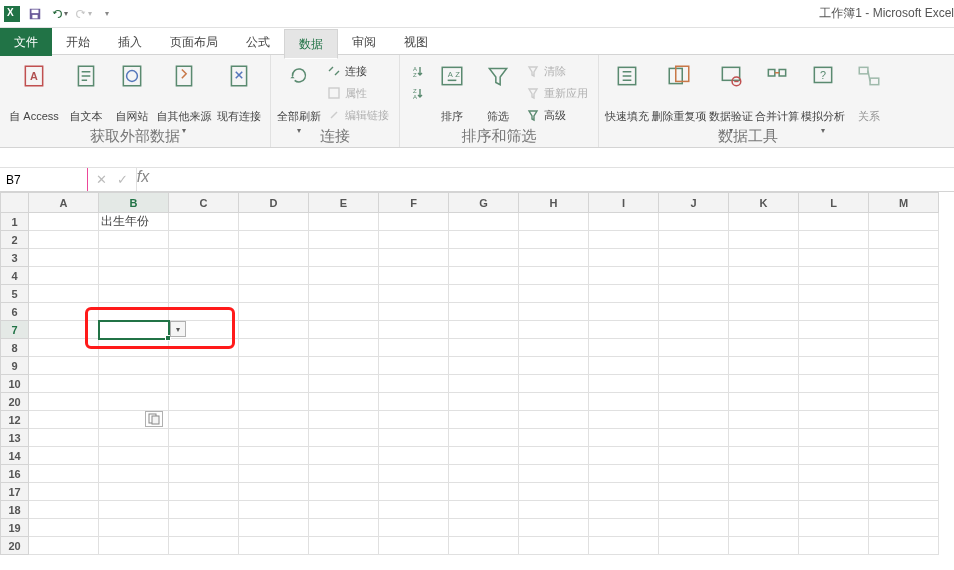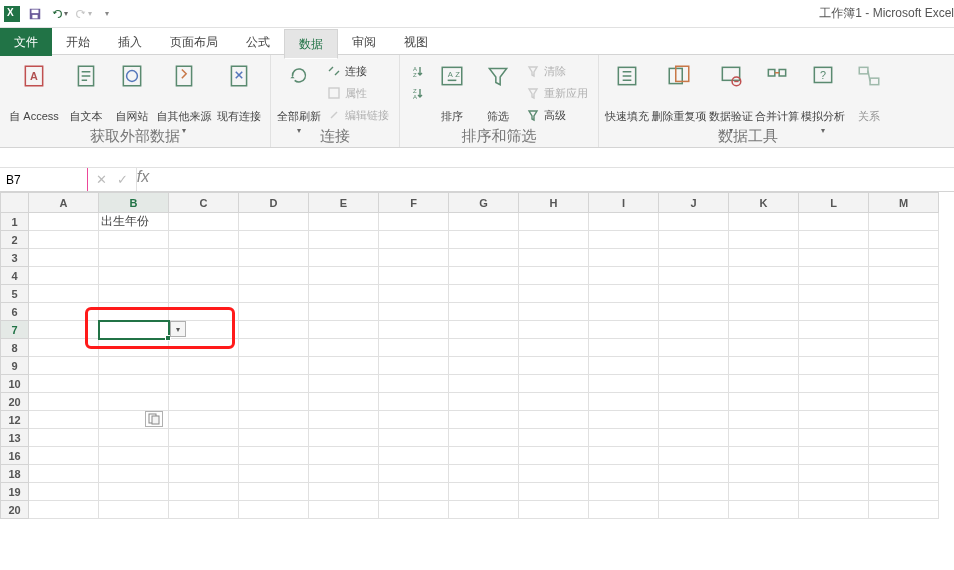--- a/index.html
+++ b/index.html
@@ -596,21 +596,53 @@
             <td class="cell"></td>
             <td class="cell"></td>
             <td class="cell"></td>
             <td class="cell"></td>
             <td class="cell"></td>
             <td class="cell"></td>
             <td class="cell"></td>
             <td class="cell"></td>
           </tr>
           <tr>
+            <th class="row-hdr">14</th>
+            <td class="cell"></td>
+            <td class="cell"></td>
+            <td class="cell"></td>
+            <td class="cell"></td>
+            <td class="cell"></td>
+            <td class="cell"></td>
+            <td class="cell"></td>
+            <td class="cell"></td>
+            <td class="cell"></td>
+            <td class="cell"></td>
+            <td class="cell"></td>
+            <td class="cell"></td>
+            <td class="cell"></td>
+          </tr>
+          <tr>
             <th class="row-hdr">16</th>
+            <td class="cell"></td>
+            <td class="cell"></td>
+            <td class="cell"></td>
+            <td class="cell"></td>
+            <td class="cell"></td>
+            <td class="cell"></td>
+            <td class="cell"></td>
+            <td class="cell"></td>
+            <td class="cell"></td>
+            <td class="cell"></td>
+            <td class="cell"></td>
+            <td class="cell"></td>
+            <td class="cell"></td>
+          </tr>
+          <tr>
+            <th class="row-hdr">17</th>
             <td class="cell"></td>
             <td class="cell"></td>
             <td class="cell"></td>
             <td class="cell"></td>
             <td class="cell"></td>
             <td class="cell"></td>
             <td class="cell"></td>
             <td class="cell"></td>
             <td class="cell"></td>
             <td class="cell"></td>

